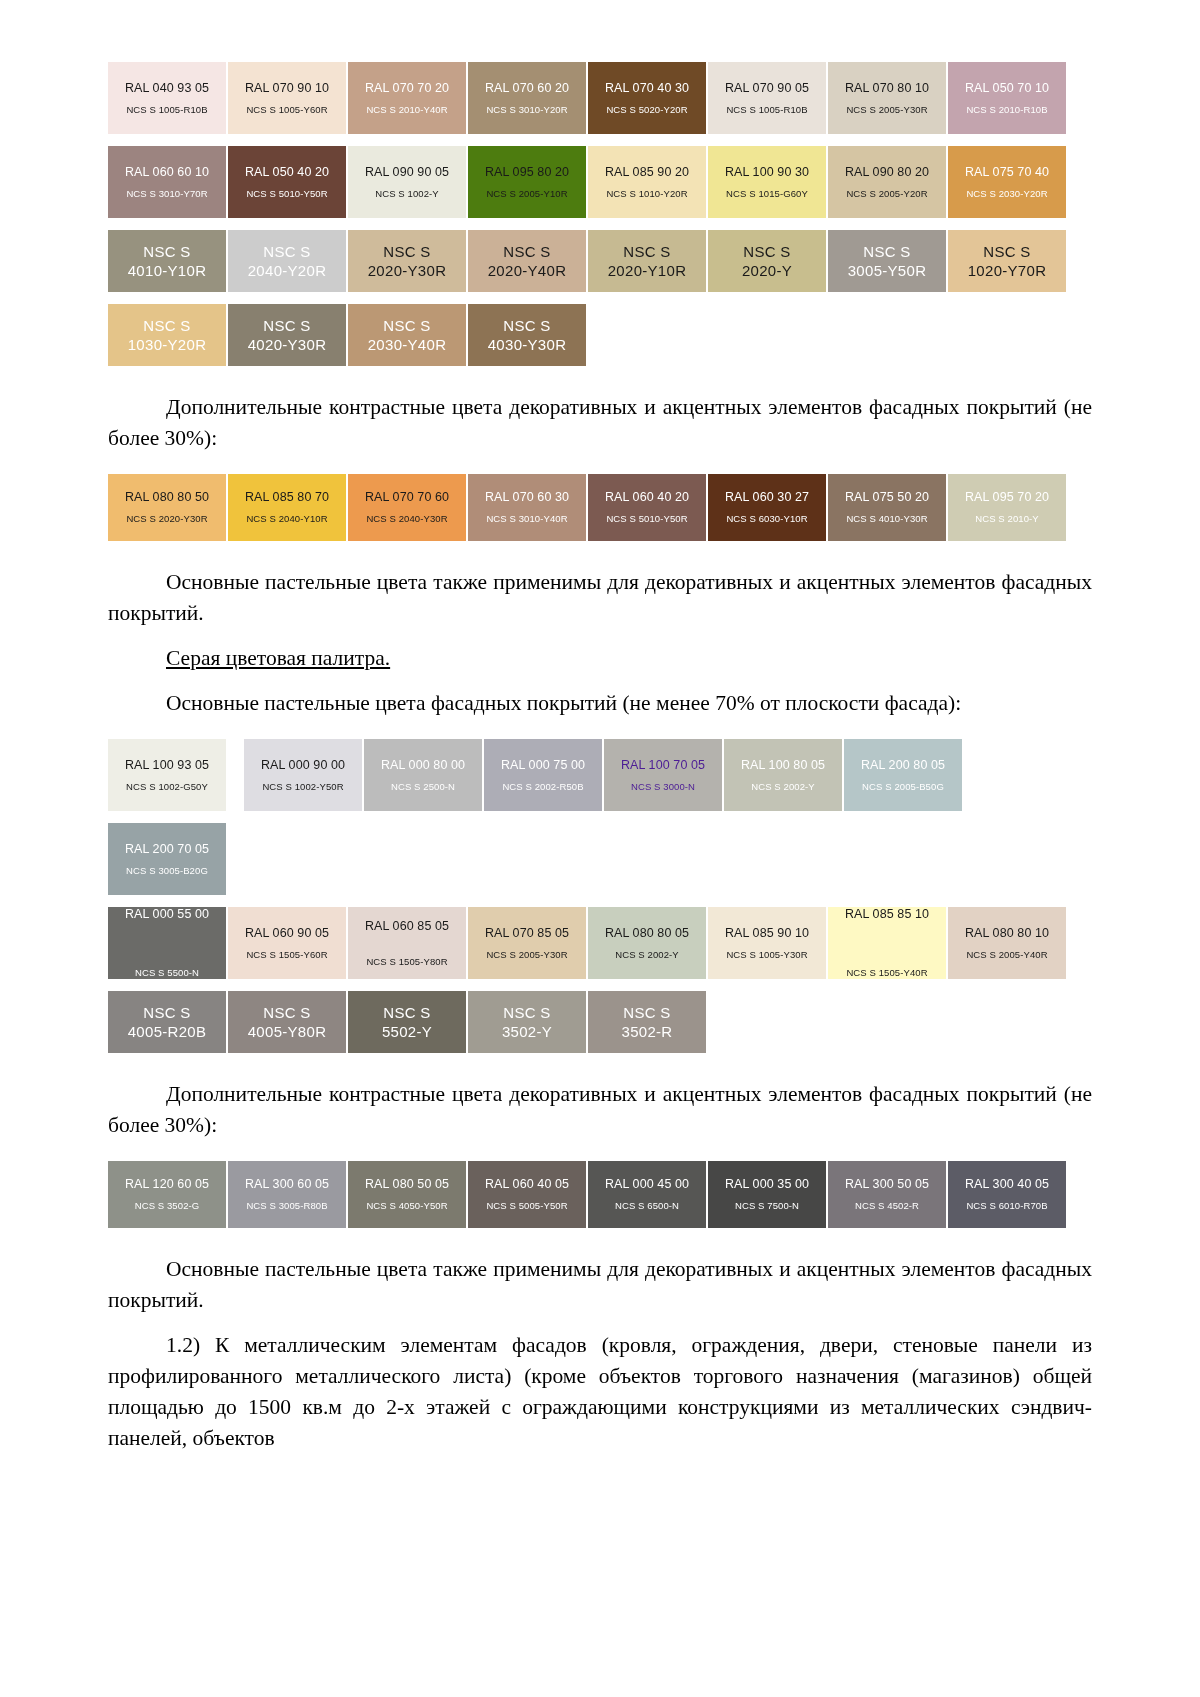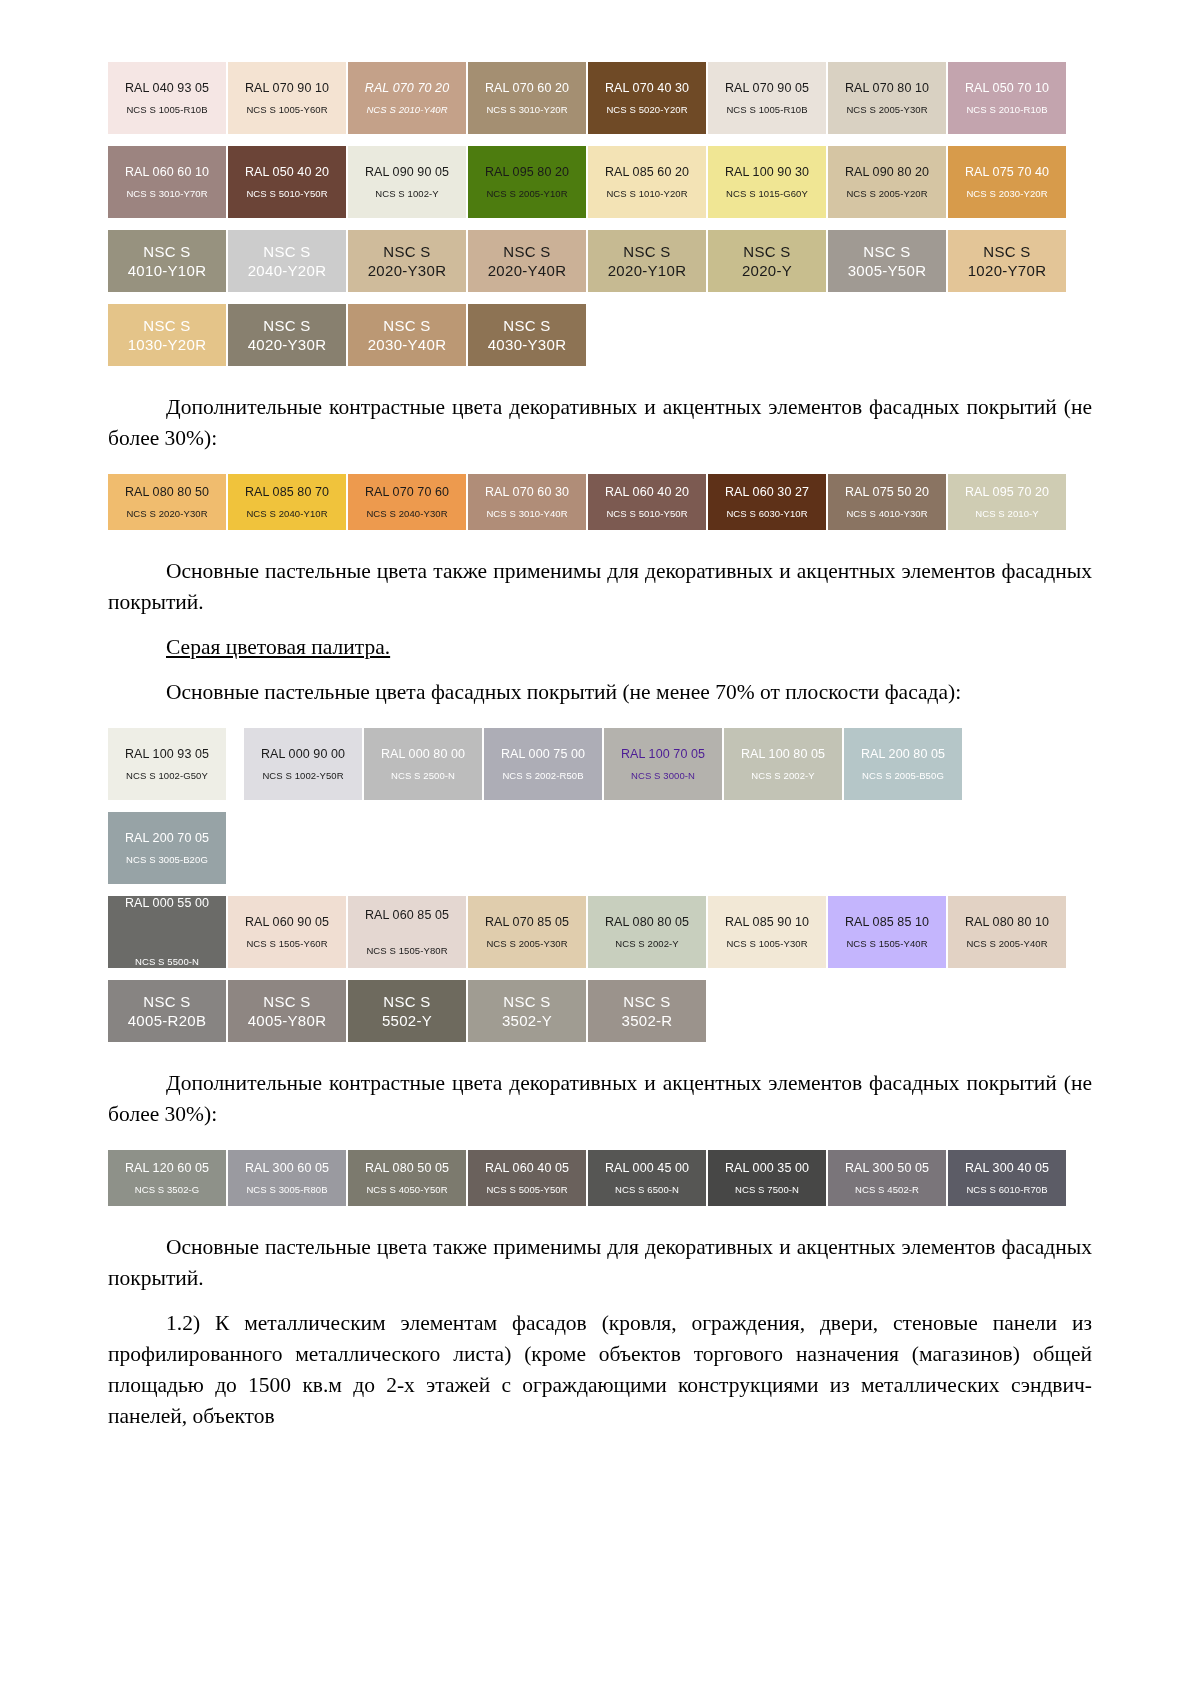--- a/index.html
+++ b/index.html
@@ -69,21 +69,21 @@
     letter-spacing: 0.3px;
   }
   .swatch.nsc .l2 {
     font-size: 15px;
     line-height: 19px;
     font-weight: 500;
     letter-spacing: 0.3px;
   }
 
   
-  .swatch.strip { height: 56px; }
+  .swatch.strip { height: 67px; }
 
   
   p.body {
     font-size: 21.5px;
     line-height: 31px;
     margin: 14px 0 0 0;
     text-align: justify;
     text-indent: 58px;
     font-family: "Liberation Serif", "DejaVu Serif", serif;
   }
@@ -105,21 +105,21 @@
 
   <div class="swatch-grid" id="beige-main">
       <div class="swatch" style="background: rgb(245, 230, 228); color: rgb(26, 26, 26);">
         <div class="ral">RAL 040 93 05</div>
         <div class="ncs">NCS S 1005-R10B</div>
       </div>
       <div class="swatch" style="background: rgb(244, 227, 210); color: rgb(26, 26, 26);">
         <div class="ral">RAL 070 90 10</div>
         <div class="ncs">NCS S 1005-Y60R</div>
       </div>
-      <div class="swatch" style="background: rgb(196, 161, 137); color: rgb(255, 255, 255); font-style: italic;">
+      <div class="swatch" style="background: rgb(196, 161, 137); color: rgb(255, 255, 255);">
         <div class="ral">RAL 070 70 20</div>
         <div class="ncs">NCS S 2010-Y40R</div>
       </div>
       <div class="swatch" style="background: rgb(164, 143, 114); color: rgb(255, 255, 255);">
         <div class="ral">RAL 070 60 20</div>
         <div class="ncs">NCS S 3010-Y20R</div>
       </div>
       <div class="swatch" style="background: rgb(111, 74, 38); color: rgb(255, 255, 255);">
         <div class="ral">RAL 070 40 30</div>
         <div class="ncs">NCS S 5020-Y20R</div>
@@ -147,21 +147,21 @@
       </div>
       <div class="swatch" style="background: rgb(234, 234, 222); color: rgb(26, 26, 26);">
         <div class="ral">RAL 090 90 05</div>
         <div class="ncs">NCS S 1002-Y</div>
       </div>
       <div class="swatch" style="background: #4d7c0f; color: rgb(26, 26, 26);">
         <div class="ral">RAL 095 80 20</div>
         <div class="ncs">NCS S 2005-Y10R</div>
       </div>
       <div class="swatch" style="background: rgb(243, 227, 181); color: rgb(26, 26, 26);">
-        <div class="ral">RAL 085 60 20</div>
+        <div class="ral">RAL 085 90 20</div>
         <div class="ncs">NCS S 1010-Y20R</div>
       </div>
       <div class="swatch" style="background: rgb(240, 230, 148); color: rgb(26, 26, 26);">
         <div class="ral">RAL 100 90 30</div>
         <div class="ncs">NCS S 1015-G60Y</div>
       </div>
       <div class="swatch" style="background: rgb(213, 197, 163); color: rgb(26, 26, 26);">
         <div class="ral">RAL 090 80 20</div>
         <div class="ncs">NCS S 2005-Y20R</div>
       </div>
@@ -321,21 +321,21 @@
         <div class="ncs">NCS S 2005-Y30R</div>
       </div>
       <div class="swatch" style="background: rgb(200, 207, 190); color: rgb(26, 26, 26);">
         <div class="ral">RAL 080 80 05</div>
         <div class="ncs">NCS S 2002-Y</div>
       </div>
       <div class="swatch" style="background: rgb(242, 232, 214); color: rgb(26, 26, 26);">
         <div class="ral">RAL 085 90 10</div>
         <div class="ncs">NCS S 1005-Y30R</div>
       </div>
-      <div class="swatch" style="background: #c4b5fd; color: rgb(26, 26, 26);">
+      <div class="swatch" style="background: #fef9c3; color: rgb(26, 26, 26); justify-content: space-between;">
         <div class="ral">RAL 085 85 10</div>
         <div class="ncs">NCS S 1505-Y40R</div>
       </div>
       <div class="swatch" style="background: rgb(226, 210, 196); color: rgb(26, 26, 26);">
         <div class="ral">RAL 080 80 10</div>
         <div class="ncs">NCS S 2005-Y40R</div>
       </div>
     </div>
 
   <div class="swatch-grid" id="gray-nsc">

